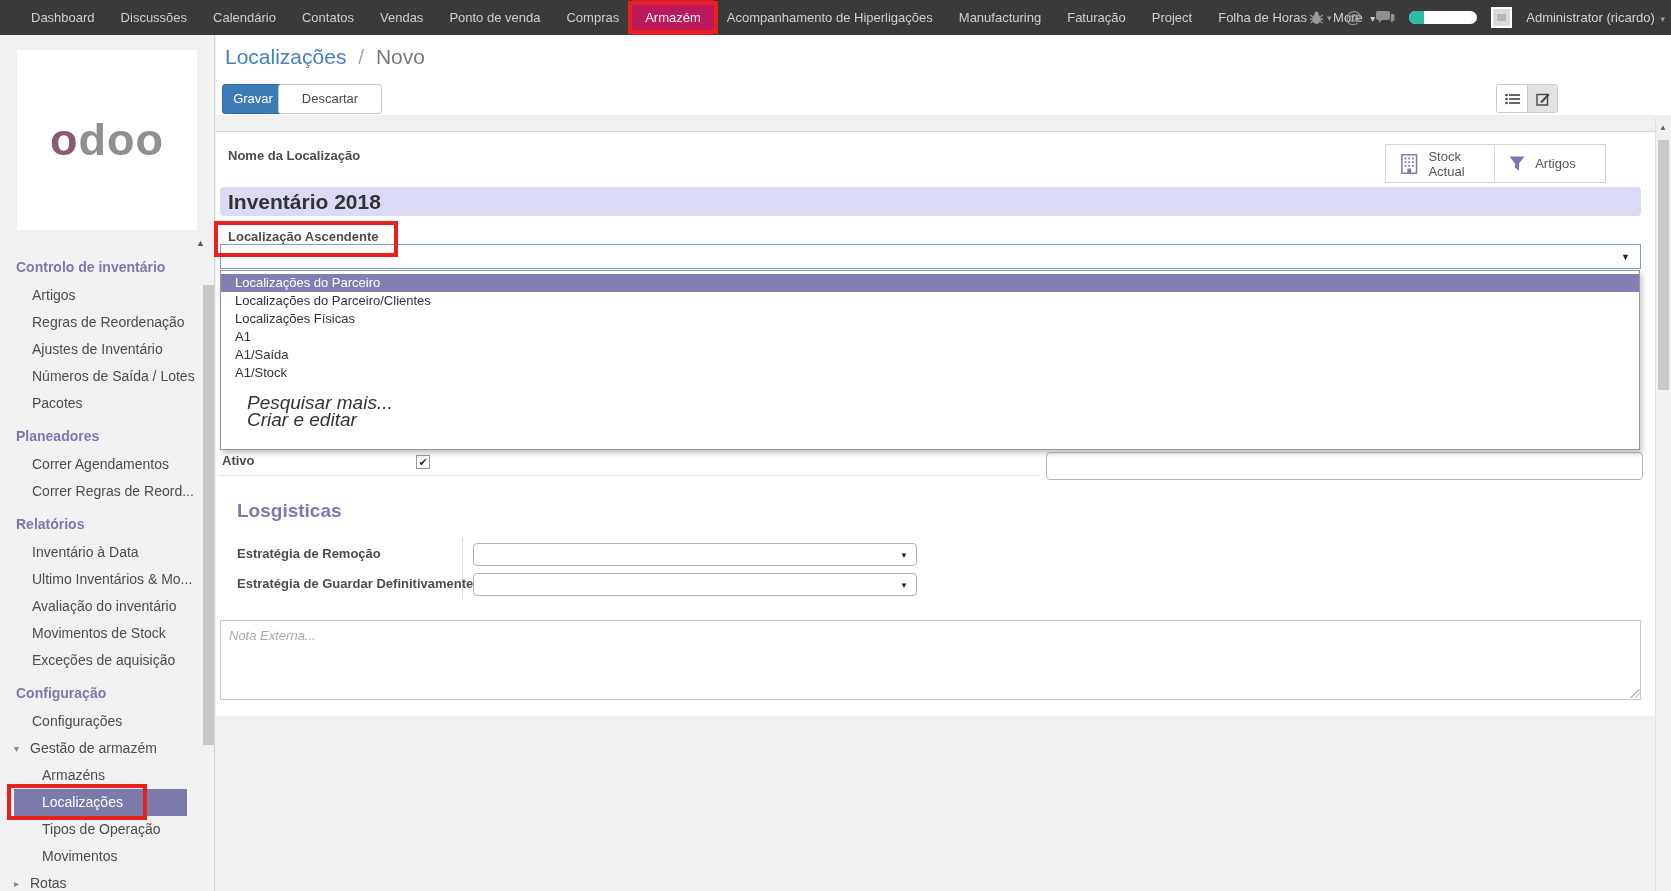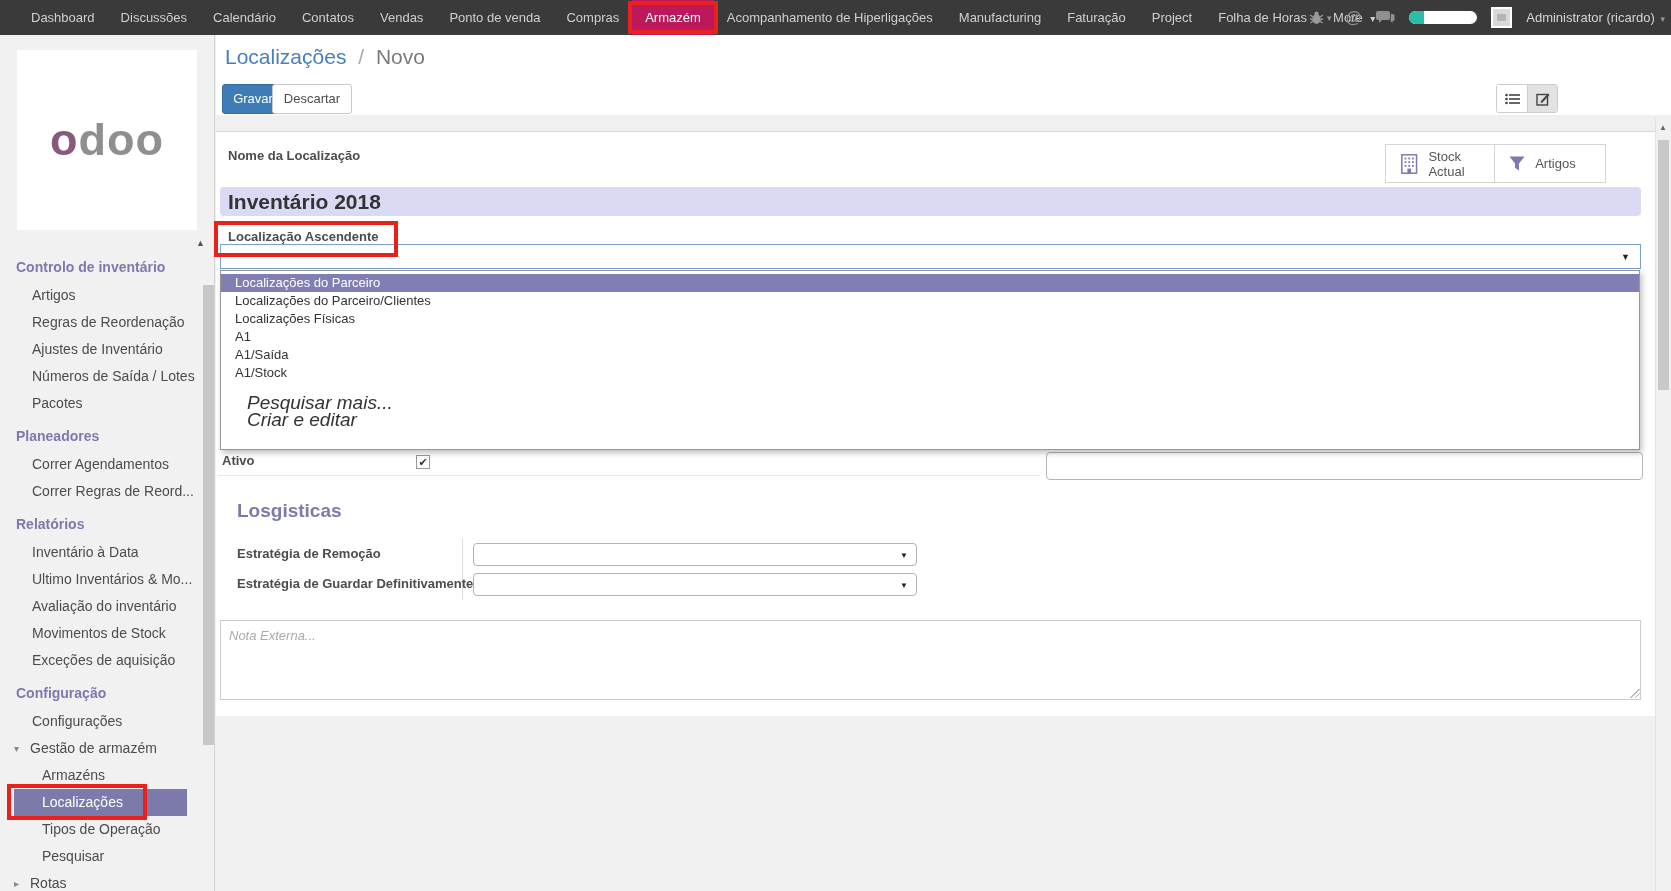--- a/index.html
+++ b/index.html
@@ -40,21 +40,21 @@
   .menu-scroll-up { position:absolute; left:196px; top:203px; font-size:9px; color:#555; }
   .sidebar-thumb { position:absolute; left:203px; top:250px; width:11px; height:460px; background:#c7c7c7; }
   
   .control-panel { position:absolute; left:216px; top:35px; width:1455px; height:80px; background:#fff; z-index:5; }
   .breadcrumb { position:absolute; left:225px; top:45px; font-size:21px; z-index:6; }
   .bc-link { color:#477fbd; cursor:pointer; }
   .bc-sep { color:#aaa; margin:0 6px; }
   .bc-current { color:#7a7a7a; }
   .btn { position:absolute; height:30px; line-height:28px; font-size:13px; border-radius:3px; text-align:center; cursor:pointer; z-index:6; }
   .btn-primary { left:222px; top:84px; width:62px; background:#3e7cb8; border:1px solid #356ba0; color:#fff; }
-  .btn-default { left:272px; top:84px; width:80px; background:#fff; border:1px solid #c9c9c9; color:#4c4c4c; }
+  .btn-default { left:278px; top:84px; width:104px; background:#fff; border:1px solid #c9c9c9; color:#4c4c4c; }
   .switcher { position:absolute; left:1496px; top:84px; height:29px; display:flex; border:1px solid #ccc; border-radius:3px; overflow:hidden; z-index:6; }
   .switch-btn { width:30px; height:27px; background:#fff; display:flex; align-items:center; justify-content:center; cursor:pointer; }
   .switch-btn.active { background:#e2e2e2; border-left:1px solid #ccc; }
   .gray-strip { position:absolute; left:216px; top:115px; width:1439px; height:16px; background:#f0f0f0; }
   
   .sheet { position:absolute; left:216px; top:131px; width:1439px; height:585px; background:#fff; border-top:1px solid #d8d8d8; z-index:1; }
   .field-label { position:absolute; font-weight:bold; color:#4c4c4c; font-size:13px; z-index:6; }
   .smart-buttons { position:absolute; left:1385px; top:144px; width:221px; height:39px; background:#fff; border:1px solid #d5d5d5; display:flex; z-index:6; }
   .smart-btn { display:flex; align-items:center; gap:10px; padding-left:14px; width:128px; cursor:pointer; color:#555; font-size:13px; }
   .smart-btn + .smart-btn { border-left:1px solid #d5d5d5; width:131px; }
@@ -170,21 +170,21 @@
       <div class="menu-item expandable">
         <span class="caret">▾</span>
         <span>Gestão de armazém</span>
       </div>
       <div class="menu-item lvl2">Armazéns</div>
       <div class="menu-item active">
         <span>Localizações</span>
         <span class="sidebar-annotation"></span>
       </div>
       <div class="menu-item lvl2">Tipos de Operação</div>
-      <div class="menu-item lvl2">Pesquisar</div>
+      <div class="menu-item lvl2">Movimentos</div>
       <div class="menu-item expandable">
         <span class="caret">▸</span>
         <span>Rotas</span>
       </div>
     </nav>
     <div class="sidebar-thumb"></div>
   </aside>
 
   <div class="control-panel"></div>
   <div class="breadcrumb">

